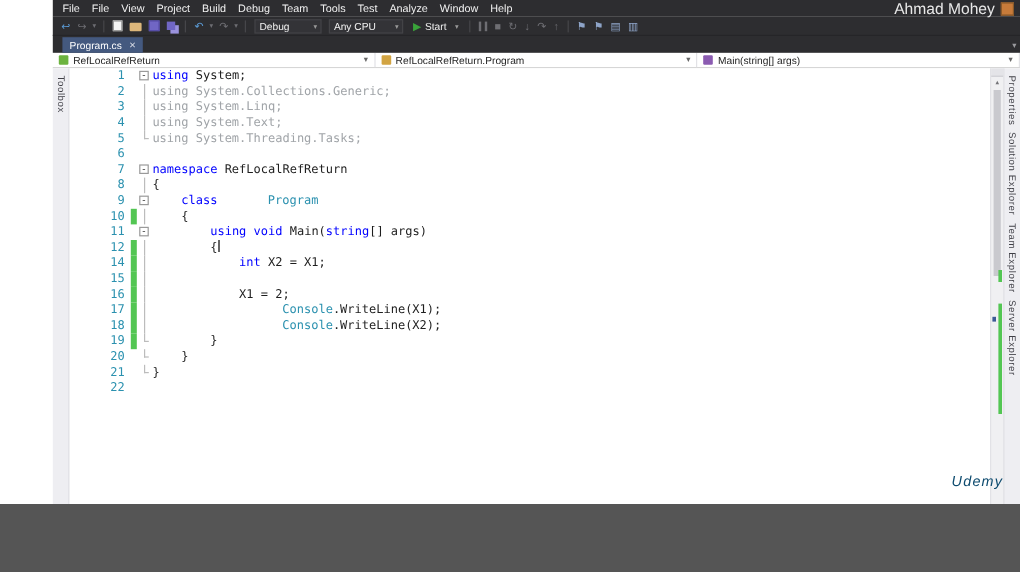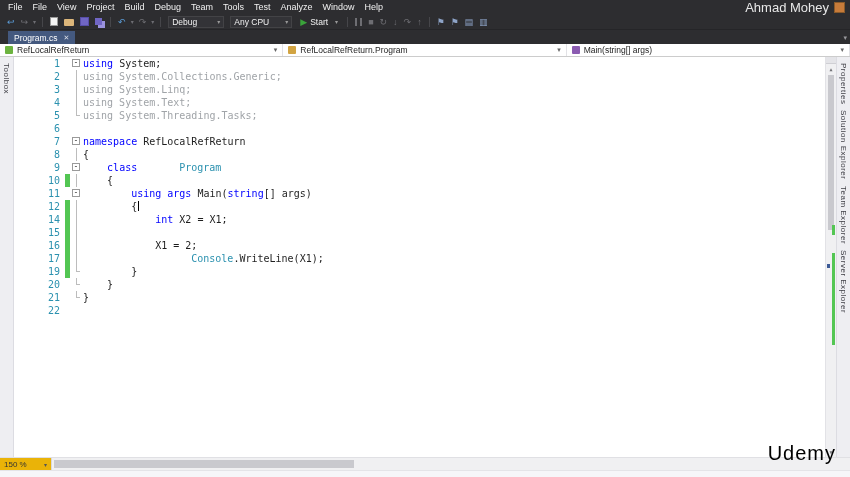--- a/index.html
+++ b/index.html
@@ -1,19 +1,19 @@
 <!DOCTYPE html>
 <html><head>
 <meta charset="utf-8">
 <style>
   * { margin:0; padding:0; box-sizing:border-box; }
   html,body { background:#555; }
   .vs {
-    width:850px; height:477px; position:relative; overflow:hidden;
-    background:#fff; font-family:"Liberation Sans", sans-serif;
+    width:850px; height:420px; position:relative; overflow:hidden;
+    background:#fff; font-family:"Liberation Sans", sans-serif;padding-left:44px;
     -webkit-font-smoothing:antialiased;
   }
   
   .menubar { height:14px; background:#2d2d30; color:#f1f1f1; display:flex; align-items:center; font-size:9px; padding:0 3px; }
   .menus { display:flex; }
   .menu-item { padding:0 5px; cursor:default; }
   .user { margin-left:auto; padding-right:5px; font-size:13px; color:#e8e8e8; }
   .avatar { width:11px; height:11px; background:#c77b3a; border:1px solid #8a5a2a; margin-right:2px; }
   
   .toolbar { height:16px; background:#2d2d30; display:flex; align-items:center; padding:0 5px; gap:2px; border-bottom:1px solid #252528; }
@@ -77,21 +77,21 @@
   .vs-caret-mark { position:absolute; left:1px; width:3px; top:207px; height:4px; background:#3c5a96; }
   
   .bottombar { height:13px; display:flex; align-items:stretch; background:#f0f0f2; border-top:1px solid #e0e0e4; }
   .zoom { width:52px; display:flex; align-items:center; justify-content:space-between; font-size:8px; color:#333; padding:0 4px; background:#eab308; border-right:1px solid #d8d8dc; }
   .zoom .sel-caret { color:#555; }
   .hscroll { flex:1; position:relative; }
   .hthumb { position:absolute; left:2px; top:2px; bottom:2px; width:300px; background:#c9c9ce; }
   
   .statusbar { height:7px; background:#f6f6f9; border-top:1px solid #e4e4e8; }
   
-  .watermark { position:absolute; right:14px; bottom:12px; font-size:20px; color:#000000; letter-spacing:1px; pointer-events:none; }
+  .watermark { position:absolute; right:14px; bottom:12px; font-size:12px; font-style:italic; color:#0c4a6e; letter-spacing:1px; pointer-events:none; }
 </style>
 </head>
 <body>
 
 <div class="vs">
 
   <div class="menubar">
     <div class="menus">
         <span class="menu-item">File</span>
         <span class="menu-item">File</span>
@@ -274,21 +274,21 @@
             </span>
             <span class="ln-code"><span class="tok-pl">    {</span></span>
           </div>
           <div class="code-line">
             <span class="ln-margin"></span>
             <span class="ln-num">11</span>
             <span class="ln-change"></span>
             <span class="ln-fold">
               <span class="fold-box">-</span>
             </span>
-            <span class="ln-code"><span class="tok-pl">        </span><span class="tok-kw">using</span><span class="tok-pl"> </span><span class="tok-kw">args</span><span class="tok-pl"> Main(</span><span class="tok-kw">string</span><span class="tok-pl">[] args)</span></span>
+            <span class="ln-code"><span class="tok-pl">        </span><span class="tok-kw">using</span><span class="tok-pl"> </span><span class="tok-kw">void</span><span class="tok-pl"> Main(</span><span class="tok-kw">string</span><span class="tok-pl">[] args)</span></span>
           </div>
           <div class="code-line">
             <span class="ln-margin"></span>
             <span class="ln-num">12</span>
             <span class="ln-change changed"></span>
             <span class="ln-fold">
               <span class="fold-vline"></span>
             </span>
             <span class="ln-code"><span class="tok-pl">        {</span><span class="caret"></span></span>
           </div>
@@ -320,20 +320,29 @@
             <span class="ln-code"><span class="tok-pl">            X1 = 2;</span></span>
           </div>
           <div class="code-line">
             <span class="ln-margin"></span>
             <span class="ln-num">17</span>
             <span class="ln-change changed"></span>
             <span class="ln-fold">
               <span class="fold-vline"></span>
             </span>
             <span class="ln-code"><span class="tok-pl">            </span><span class="tok-ty">Console</span><span class="tok-pl">.WriteLine(X1);</span></span>
+          </div>
+          <div class="code-line">
+            <span class="ln-margin"></span>
+            <span class="ln-num">18</span>
+            <span class="ln-change changed"></span>
+            <span class="ln-fold">
+              <span class="fold-vline"></span>
+            </span>
+            <span class="ln-code"><span class="tok-pl">            </span><span class="tok-ty">Console</span><span class="tok-pl">.WriteLine(X2);</span></span>
           </div>
           <div class="code-line">
             <span class="ln-margin"></span>
             <span class="ln-num">19</span>
             <span class="ln-change changed"></span>
             <span class="ln-fold">
               <span class="fold-vline half"></span>
               <span class="fold-hbar"></span>
             </span>
             <span class="ln-code"><span class="tok-pl">        }</span></span>

